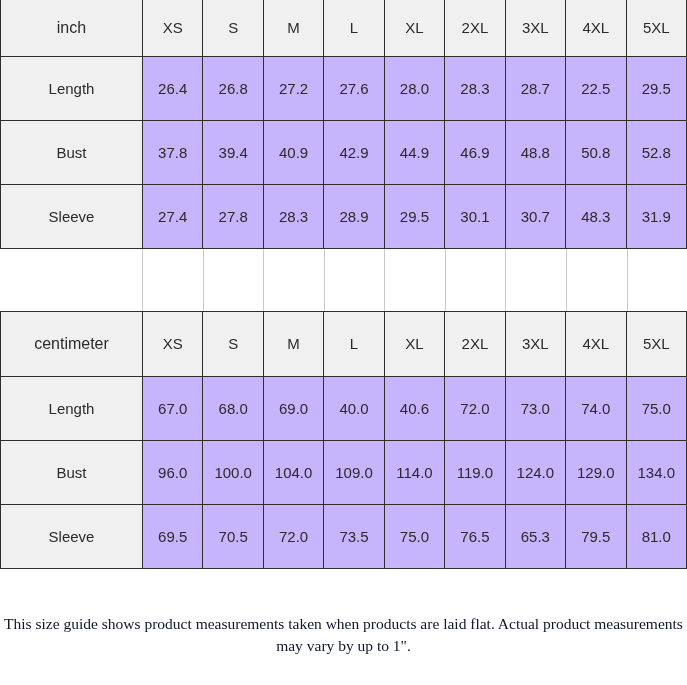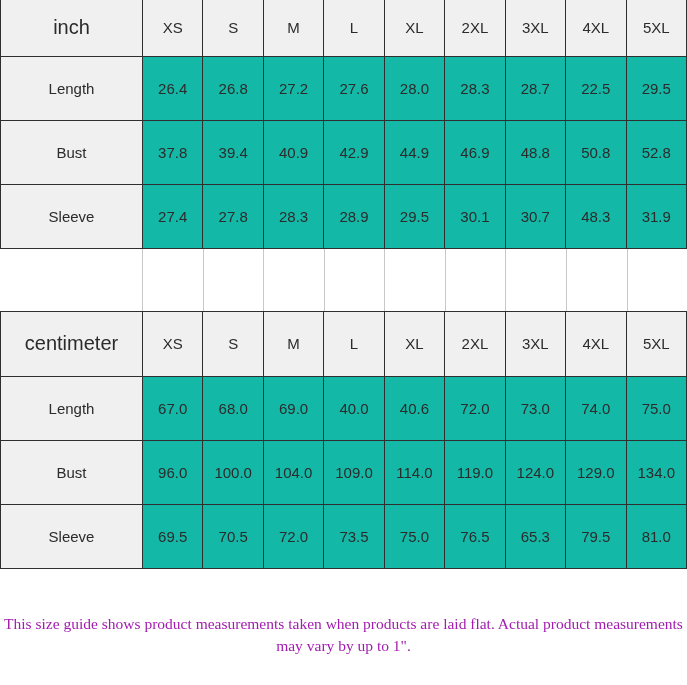--- a/index.html
+++ b/index.html
@@ -27,42 +27,42 @@
     font-size: 15px;
     color: #2b2b2b;
     padding: 0;
   }
   
   .tbl-inch thead th { border-top: none; }
   .tbl-inch thead tr { height: 56px; }
   .tbl-cm  thead tr { height: 65px; }
   .size-table tbody tr { height: 64px; margin-top: 27px; }
   .size-table thead th { background: #f0f0f0; }
-  .size-table th.unit { font-size: 20px; margin-left: 44px; }
+  .size-table th.unit { font-size: 16px; margin-left: 44px; }
   .size-table tbody th.rowlabel { background: #f0f0f0; }
-  .size-table tbody td { background: #14b8a6; }
+  .size-table tbody td { background: #c4b5fd; }
   .gap-row {
     display: flex;
     width: 687px;
     height: 62px;
     background: #ffffff;
   }
   .gap-cell {
     flex: 1;
     border-left: 1px solid #c8c8c8;
   }
   .gap-cell.gap-label {
     flex: none;
     width: 142px;
     border-left: none;
   }
   .footer-note {
     font-family: "Liberation Serif", serif;
     font-size: 15.5px;
-    color: #a21caf;
+    color: #0f172a;
     text-align: center;
     line-height: 1.45;
     width: 683px;
     margin: 44px auto 0;
   }
 </style>
 </head>
 <body>
 
 <table class="size-table tbl-inch">

